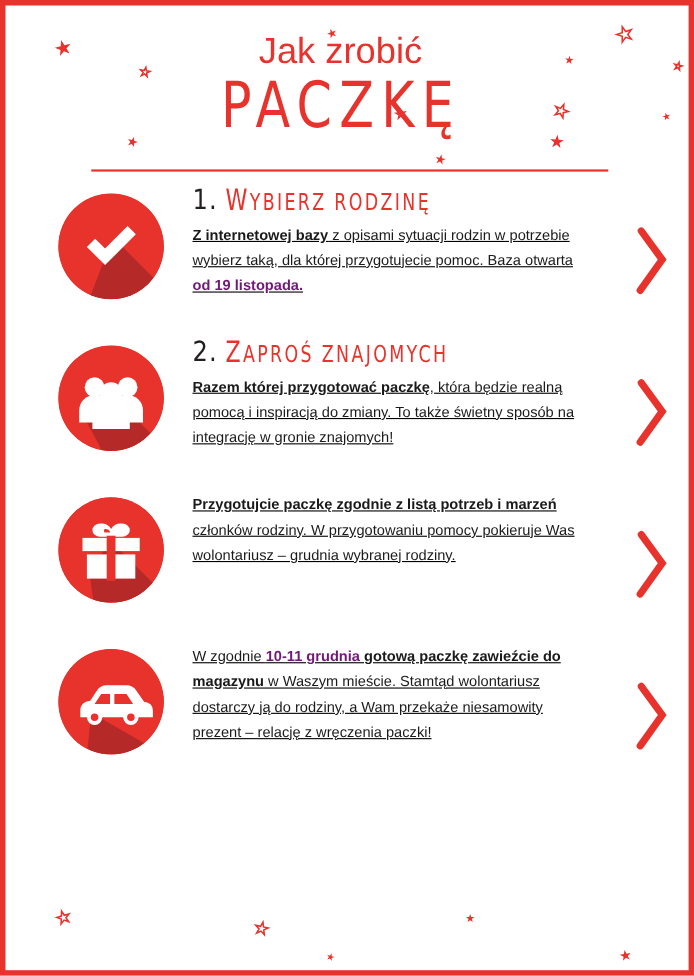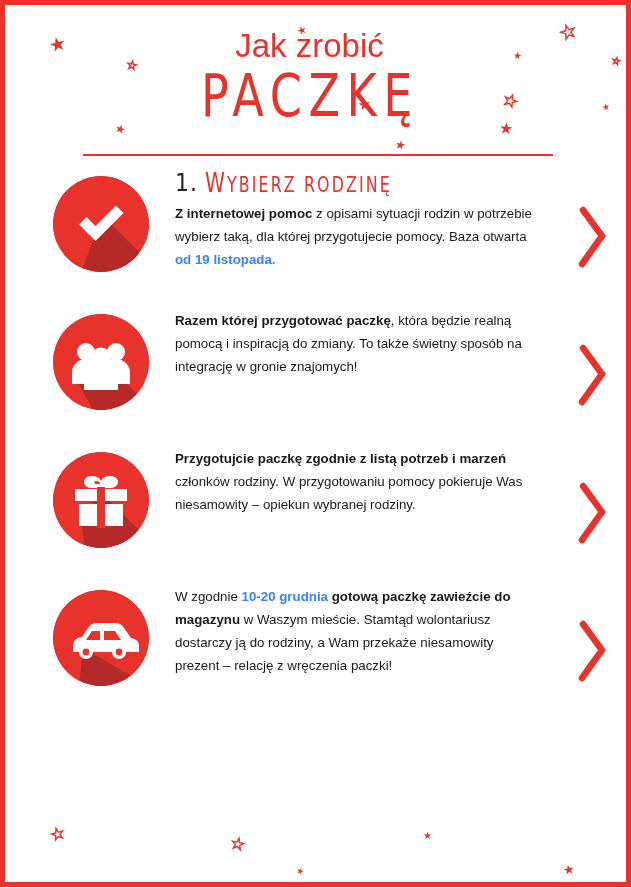--- a/index.html
+++ b/index.html
@@ -72,20 +72,21 @@
     top: 149px;
     width: 470px;
     height: 1.6px;
     background: #e8322c;
   }
 
   
   .steps {
     position: relative;
     padding: 0;
+    text-decoration: underline;
   }
   .step {
     position: relative;
     display: flex;
     align-items: flex-start;
     padding: 0 12px 0 48px;
     min-height: 138px;
   }
   .step-icon-wrap {
     flex: 0 0 auto;
@@ -137,21 +138,21 @@
   }
   .step-title .cap { font-size: 21px; }
 
   .step-text {
     font-family: "Liberation Sans", sans-serif;
     font-size: 13.3px;
     line-height: 1.72;
     color: #1a1a1a;
   }
   .step-text b { font-weight: bold; color: #1a1a1a; }
-  .step-text .hl { color: #3b82f6; font-weight: bold; }
+  .step-text .hl { color: #701a75; font-weight: bold; }
 
   .chev {
     flex: 0 0 auto;
     align-self: center;
     width: 34px;
     margin-left: auto;
     margin-right: 4px;
   }
 
   .bottom-space { height: 70px; }
@@ -182,21 +183,21 @@
               <circle cx="48" cy="48" r="48" fill="#e8322c"></circle>
               <g clip-path="url(#c_check-icon)">
                 <path d="M42 60 L56 46 L96 86 L96 96 L28 96 Z" fill="#b52a28"></path>
                 <path d="M26 48.5 L33.5 41 L42.5 50 L63 29.5 L70.5 37 L42.5 65 Z" fill="#ffffff"></path>
               </g>
             </svg>
           </div>
         </div>
         <div class="step-body">
           <div class="step-head"><span class="step-num">1.</span><span class="step-title"><span class="cap">W</span><span>ybierz rodzinę</span></span></div>
-          <div class="step-text"><b>Z internetowej pomoc</b><span> z opisami sytuacji rodzin w potrzebie wybierz taką, dla której przygotujecie pomocy. Baza otwarta </span><span class="hl">od 19 listopada.</span></div>
+          <div class="step-text"><b>Z internetowej bazy</b><span> z opisami sytuacji rodzin w potrzebie wybierz taką, dla której przygotujecie pomoc. Baza otwarta </span><span class="hl">od 19 listopada.</span></div>
         </div>
         <div class="chev"><svg width="34" height="62" viewBox="0 0 34 62">
             <path d="M7 4 L26 30 L6 58" fill="none" stroke="#e8322c" stroke-width="6.5" stroke-linecap="round" stroke-linejoin="miter"></path>
           </svg></div>
       </div>
       <div class="step">
         <div class="step-icon-wrap">
           <div class="icon-circle">
             <svg width="96" height="96" viewBox="0 0 96 96">
               <defs>
@@ -211,20 +212,21 @@
                 <path d="M19 70 v-11 a14 14 0 0 1 28 0 v11 z" fill="#ffffff"></path>
                 <circle cx="63" cy="38" r="9" fill="#ffffff"></circle>
                 <path d="M49 70 v-11 a14 14 0 0 1 28 0 v11 z" fill="#ffffff"></path>
                 <circle cx="48" cy="44" r="10.5" fill="#ffffff"></circle>
                 <path d="M31 76 v-12 a17 17 0 0 1 34 0 v12 z" fill="#ffffff"></path>
               </g>
             </svg>
           </div>
         </div>
         <div class="step-body">
+          <div class="step-head"><span class="step-num">2.</span><span class="step-title"><span class="cap">Z</span><span>aproś znajomych</span></span></div>
           <div class="step-text"><b>Razem której przygotować paczkę</b><span>, która będzie realną pomocą i inspiracją do zmiany. To także świetny sposób na integrację w gronie znajomych!</span></div>
         </div>
         <div class="chev"><svg width="34" height="62" viewBox="0 0 34 62">
             <path d="M7 4 L26 30 L6 58" fill="none" stroke="#e8322c" stroke-width="6.5" stroke-linecap="round" stroke-linejoin="miter"></path>
           </svg></div>
       </div>
       <div class="step">
         <div class="step-icon-wrap">
           <div class="icon-circle">
             <svg width="96" height="96" viewBox="0 0 96 96">
@@ -238,21 +240,21 @@
                 <path d="M48 40 L96 88 L96 96 L32 96 L28 66 Z" fill="#b52a28"></path>
                 <path d="M38 24 a7 6 0 0 0 0 12 h20 a7 6 0 0 0 0 -12 a9 7 0 0 0 -10 5 a9 7 0 0 0 -10 -5 z M42 29 a4 3 0 0 1 5 3 h-5 a2.5 2.5 0 0 1 0 -3 z M54 29 a4 3 0 0 0 -5 3 h5 a2.5 2.5 0 0 0 0 -3 z" fill="#ffffff"></path>
                 <rect x="22" y="37" width="52" height="12" fill="#ffffff"></rect>
                 <rect x="26" y="52" width="44" height="22" fill="#ffffff"></rect>
                 <rect x="44" y="35" width="8" height="41" fill="#e8322c"></rect>
               </g>
             </svg>
           </div>
         </div>
         <div class="step-body">
-          <div class="step-text"><b>Przygotujcie paczkę zgodnie z listą potrzeb i marzeń</b><span> członków rodziny. W przygotowaniu pomocy pokieruje Was niesamowity – opiekun wybranej rodziny.</span></div>
+          <div class="step-text"><b>Przygotujcie paczkę zgodnie z listą potrzeb i marzeń</b><span> członków rodziny. W przygotowaniu pomocy pokieruje Was wolontariusz – grudnia wybranej rodziny.</span></div>
         </div>
         <div class="chev"><svg width="34" height="62" viewBox="0 0 34 62">
             <path d="M7 4 L26 30 L6 58" fill="none" stroke="#e8322c" stroke-width="6.5" stroke-linecap="round" stroke-linejoin="miter"></path>
           </svg></div>
       </div>
       <div class="step">
         <div class="step-icon-wrap">
           <div class="icon-circle">
             <svg width="96" height="96" viewBox="0 0 96 96">
               <defs>
@@ -268,21 +270,21 @@
                 <path d="M51 41 h11 l6 9 h-17 z" fill="#e8322c"></path>
                 <circle cx="33" cy="62" r="7" fill="#ffffff"></circle>
                 <circle cx="33" cy="62" r="3.4" fill="#e8322c"></circle>
                 <circle cx="66" cy="62" r="7" fill="#ffffff"></circle>
                 <circle cx="66" cy="62" r="3.4" fill="#e8322c"></circle>
               </g>
             </svg>
           </div>
         </div>
         <div class="step-body">
-          <div class="step-text"><span>W zgodnie </span><span class="hl">10-20 grudnia</span><b> gotową paczkę zawieźcie do magazynu</b><span> w Waszym mieście. Stamtąd wolontariusz dostarczy ją do rodziny, a Wam przekaże niesamowity prezent – relację z wręczenia paczki!</span></div>
+          <div class="step-text"><span>W zgodnie </span><span class="hl">10-11 grudnia</span><b> gotową paczkę zawieźcie do magazynu</b><span> w Waszym mieście. Stamtąd wolontariusz dostarczy ją do rodziny, a Wam przekaże niesamowity prezent – relację z wręczenia paczki!</span></div>
         </div>
         <div class="chev"><svg width="34" height="62" viewBox="0 0 34 62">
             <path d="M7 4 L26 30 L6 58" fill="none" stroke="#e8322c" stroke-width="6.5" stroke-linecap="round" stroke-linejoin="miter"></path>
           </svg></div>
       </div>
     </div>
 
   <div class="bottom-space"></div>
 
   <div id="stars-layer">

